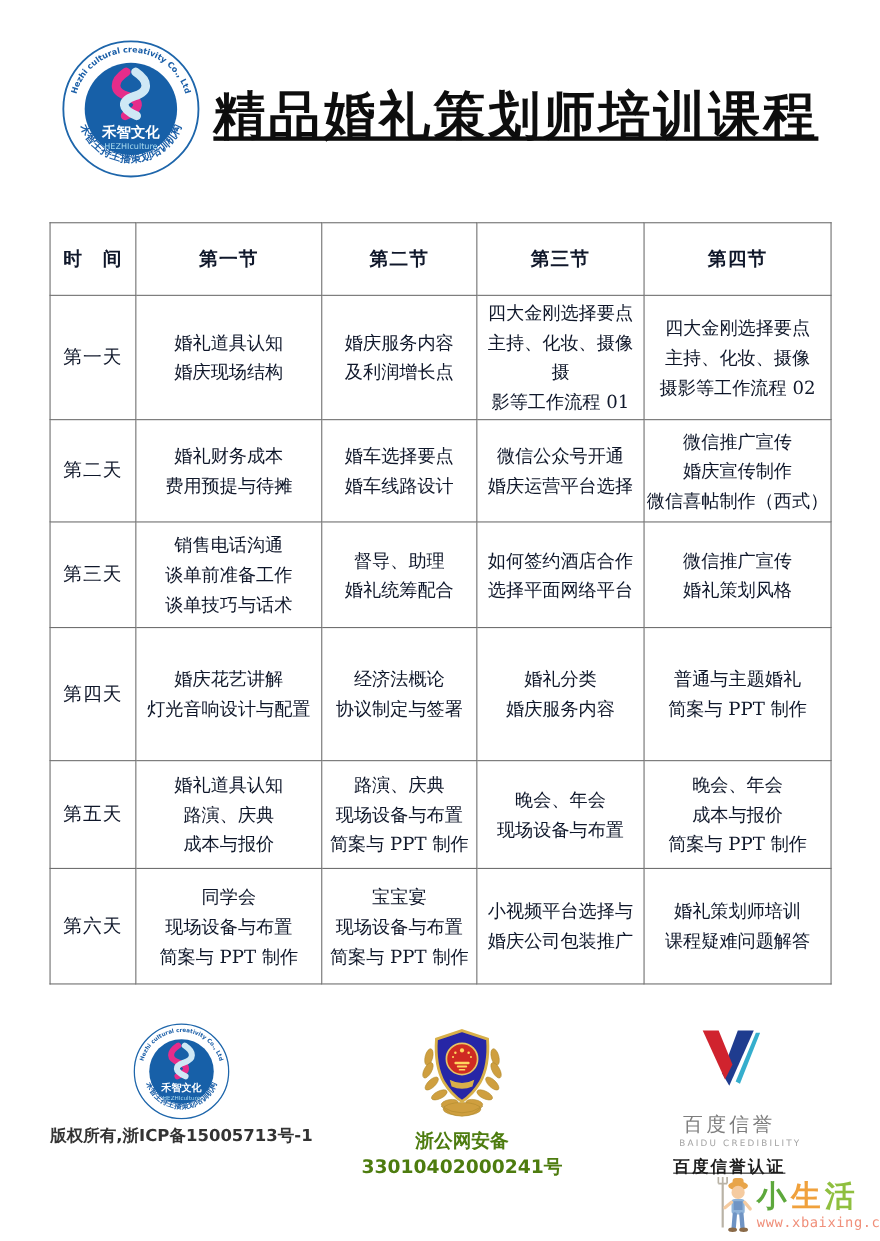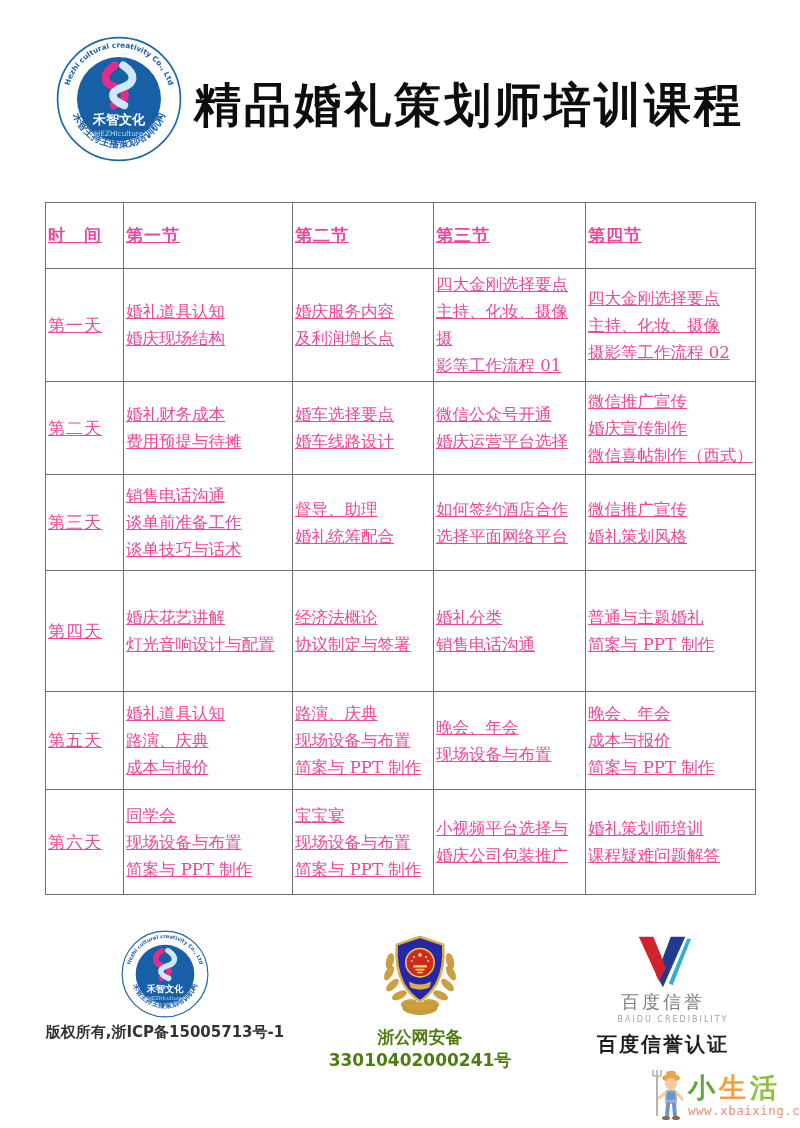--- a/index.html
+++ b/index.html
@@ -3,28 +3,28 @@
 <meta charset="utf-8">
 <style>
   * { margin:0; padding:0; box-sizing:border-box; }
   html,body { width:800px; height:1128px; background:#ffffff; }
   body { position:relative; font-family:"DejaVu Serif", serif; overflow:hidden; }
 
   
   .hezhi-logo-top { position:absolute; left:56px; top:36px; width:126px; height:126px; }
   .main-title { position:absolute; left:178px; top:74px; width:582px; text-align:center;
                 font-size:47px; font-weight:bold; color:#0d0d0d; letter-spacing:3px;
-                font-family:"DejaVu Serif", serif; white-space:nowrap; }
+                font-family:"DejaVu Serif", serif; white-space:nowrap;text-decoration:underline; }
 
   
   table.course { position:absolute; left:45px; top:202px; width:710px;
                  border-collapse:collapse; table-layout:fixed; }
   table.course th, table.course td {
-      border:1px solid #707070; text-align:left; vertical-align:middle;
-      color:#ec4899; white-space:pre-line; padding:2px;text-decoration:underline; }
+      border:1px solid #707070; text-align:center; vertical-align:middle;
+      color:#0f172a; white-space:pre-line; padding:2px; }
   table.course th { font-size:17px; font-weight:bold; letter-spacing:1px; }
   table.course td { font-size:16.5px; line-height:27px; }
   table.course td.day { font-size:17px; letter-spacing:1px; }
   col.c-time { width:78px; } col.c-s1 { width:169px; } col.c-s2 { width:141px; }
   col.c-s3 { width:152px; } col.c-s4 { width:170px; }
   tr.r-head { height:66px; } tr.r1 { height:99px; } tr.r2 { height:93px; }
   tr.r3 { height:96px; } tr.r4 { height:121px; } tr.r5 { height:98px; } tr.r6 { height:105px; }
 
   
   .hezhi-logo-footer { position:absolute; left:121px; top:930px; width:88px; height:88px; }
@@ -32,23 +32,23 @@
                font-family:"DejaVu Sans", sans-serif; font-weight:bold;
                font-size:15px; color:#333333; }
   .police-badge { position:absolute; left:377px; top:928px; width:86px; height:90px; }
   .police-text { position:absolute; left:315px; top:1026px; width:210px; text-align:center;
                  font-family:"DejaVu Sans", sans-serif; font-weight:800;
                  font-size:17px; color:#4d7c0f; }
   .baidu-block { position:absolute; left:593px; top:934px; width:140px;
                  display:flex; flex-direction:column; align-items:center;
                  font-family:"DejaVu Sans", sans-serif; }
   .baidu-v { width:58px; height:56px; }
-  .baidu-line1 { margin-top:0; font-size:18px; color:#7d7d7d; letter-spacing:3px; }
+  .baidu-line1 { margin-top:20px; font-size:18px; color:#7d7d7d; letter-spacing:3px; }
   .baidu-line2 { margin-top:1px; font-size:8px; color:#a3a3a3; letter-spacing:2px;padding-left:20px; }
-  .baidu-line3 { margin-top:7px; font-size:20px; font-weight:bold; color:#1e1e1e; letter-spacing:2px; }
+  .baidu-line3 { margin-top:7px; font-size:15px; font-weight:bold; color:#1e1e1e; letter-spacing:2px;text-decoration:underline; }
 
   
   .watermark { position:absolute; left:652px; top:1068px; width:142px; display:flex;align-items:center; }
   .farmer { width:34px; height:54px; flex:0 0 auto; }
   .wm-right { display:flex; flex-direction:column; margin-left:2px; }
   .wm-title { font-family:"DejaVu Sans", sans-serif; font-weight:bold; font-size:27px;
               line-height:30px; letter-spacing:4px; white-space:nowrap; }
   .wm-title .g1 { color:#5da83c; } .wm-title .o { color:#f0a13c; } .wm-title .g2 { color:#8fbf3f; }
   .wm-url { font-family:"DejaVu Sans Mono", monospace; font-size:12.5px; color:#f08f7a;
             letter-spacing:0.5px; white-space:nowrap; }
@@ -130,21 +130,21 @@
     <td>微信推广宣传
 婚礼策划风格</td>
   </tr>
   <tr class="r4">
     <td class="day">第四天</td>
     <td>婚庆花艺讲解
 灯光音响设计与配置</td>
     <td>经济法概论
 协议制定与签署</td>
     <td>婚礼分类
-销售电话沟通</td>
+婚庆服务内容</td>
     <td>普通与主题婚礼
 简案与 PPT 制作</td>
   </tr>
   <tr class="r5">
     <td class="day">第五天</td>
     <td>婚礼道具认知
 路演、庆典
 成本与报价</td>
     <td>路演、庆典
 现场设备与布置

